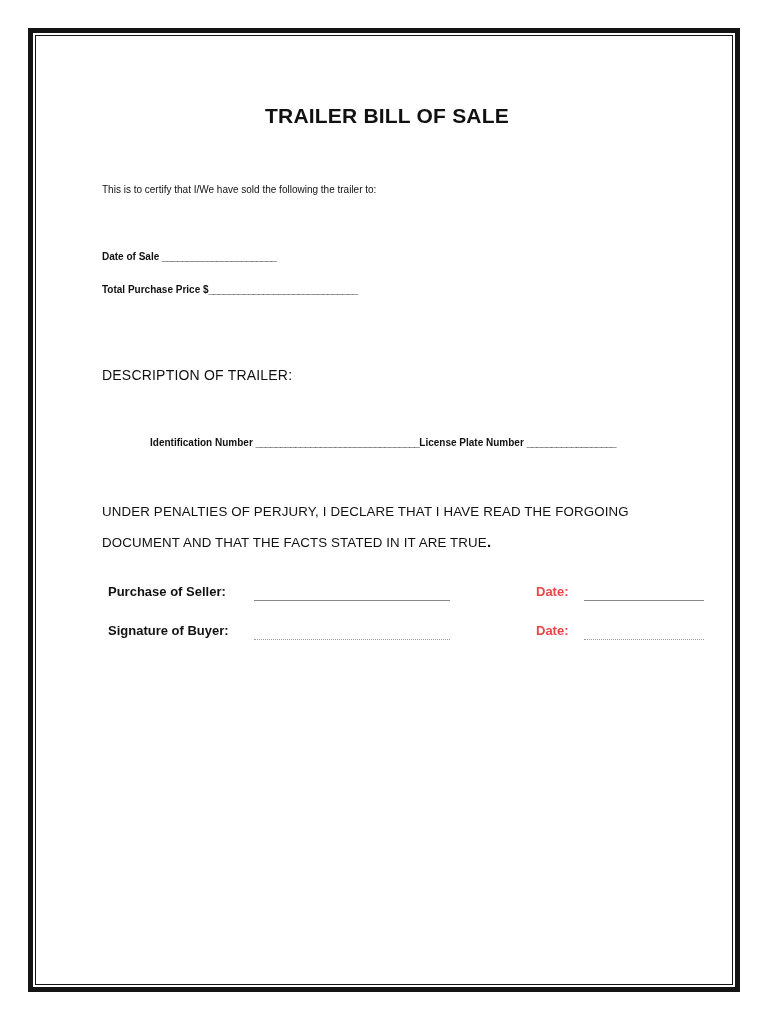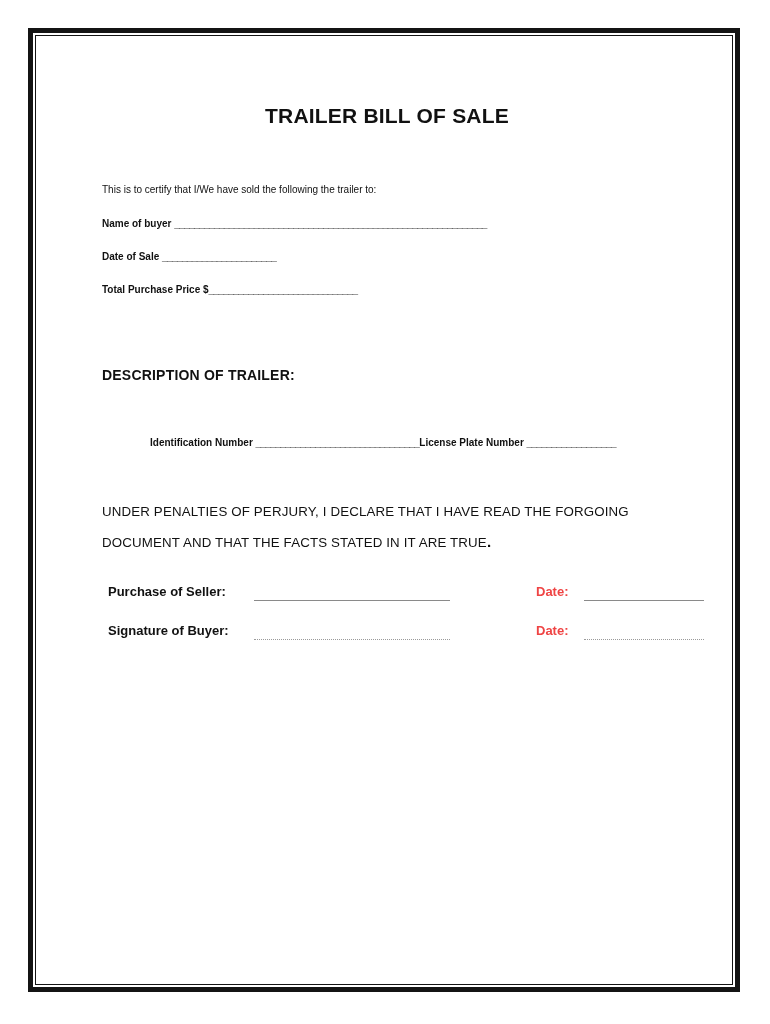--- a/index.html
+++ b/index.html
@@ -65,21 +65,21 @@
     left: 66px;
     font-size: 10px;
     line-height: 19px;
     color: #111111;
     white-space: nowrap;
   }
   .intro       { top: 144px; font-weight: normal; }
   .r-buyer     { top: 178px; font-weight: bold; }
   .r-datesale  { top: 211px; font-weight: bold; }
   .r-price     { top: 244px; font-weight: bold; }
-  .r-desc      { top: 330px; font-weight: bold; font-size: 14px; letter-spacing: 0.2px; }
+  .r-desc      { top: 330px; font-weight: normal; font-size: 14px; letter-spacing: 0.2px; }
   .r-make      { top: 364px; font-weight: bold; }
   .r-ident     { top: 397px; font-weight: bold; margin-left: 48px; }
 
   
   .fill {
     font-weight: bold;
     letter-spacing: -0.6px;
     color: #111111;
   }
 
@@ -153,23 +153,20 @@
 <body>
 
 <div class="page-frame">
   <div class="page-frame-inner">
     <div class="sheet">
 
       <div class="doc-title">TRAILER BILL OF SALE</div>
 
       <div class="row intro">This is to certify that I/We have sold the following the trailer to:</div>
 
-      <div class="row r-buyer">
-        <span>Name of buyer </span><span class="fill">_______________________________________________________________</span>
-      </div>
 
       <div class="row r-datesale">
         <span>Date of Sale </span><span class="fill">_______________________</span>
       </div>
 
       <div class="row r-price">
         <span>Total Purchase Price $</span><span class="fill">______________________________</span>
       </div>
 
       <div class="row r-desc">DESCRIPTION OF TRAILER:</div>

